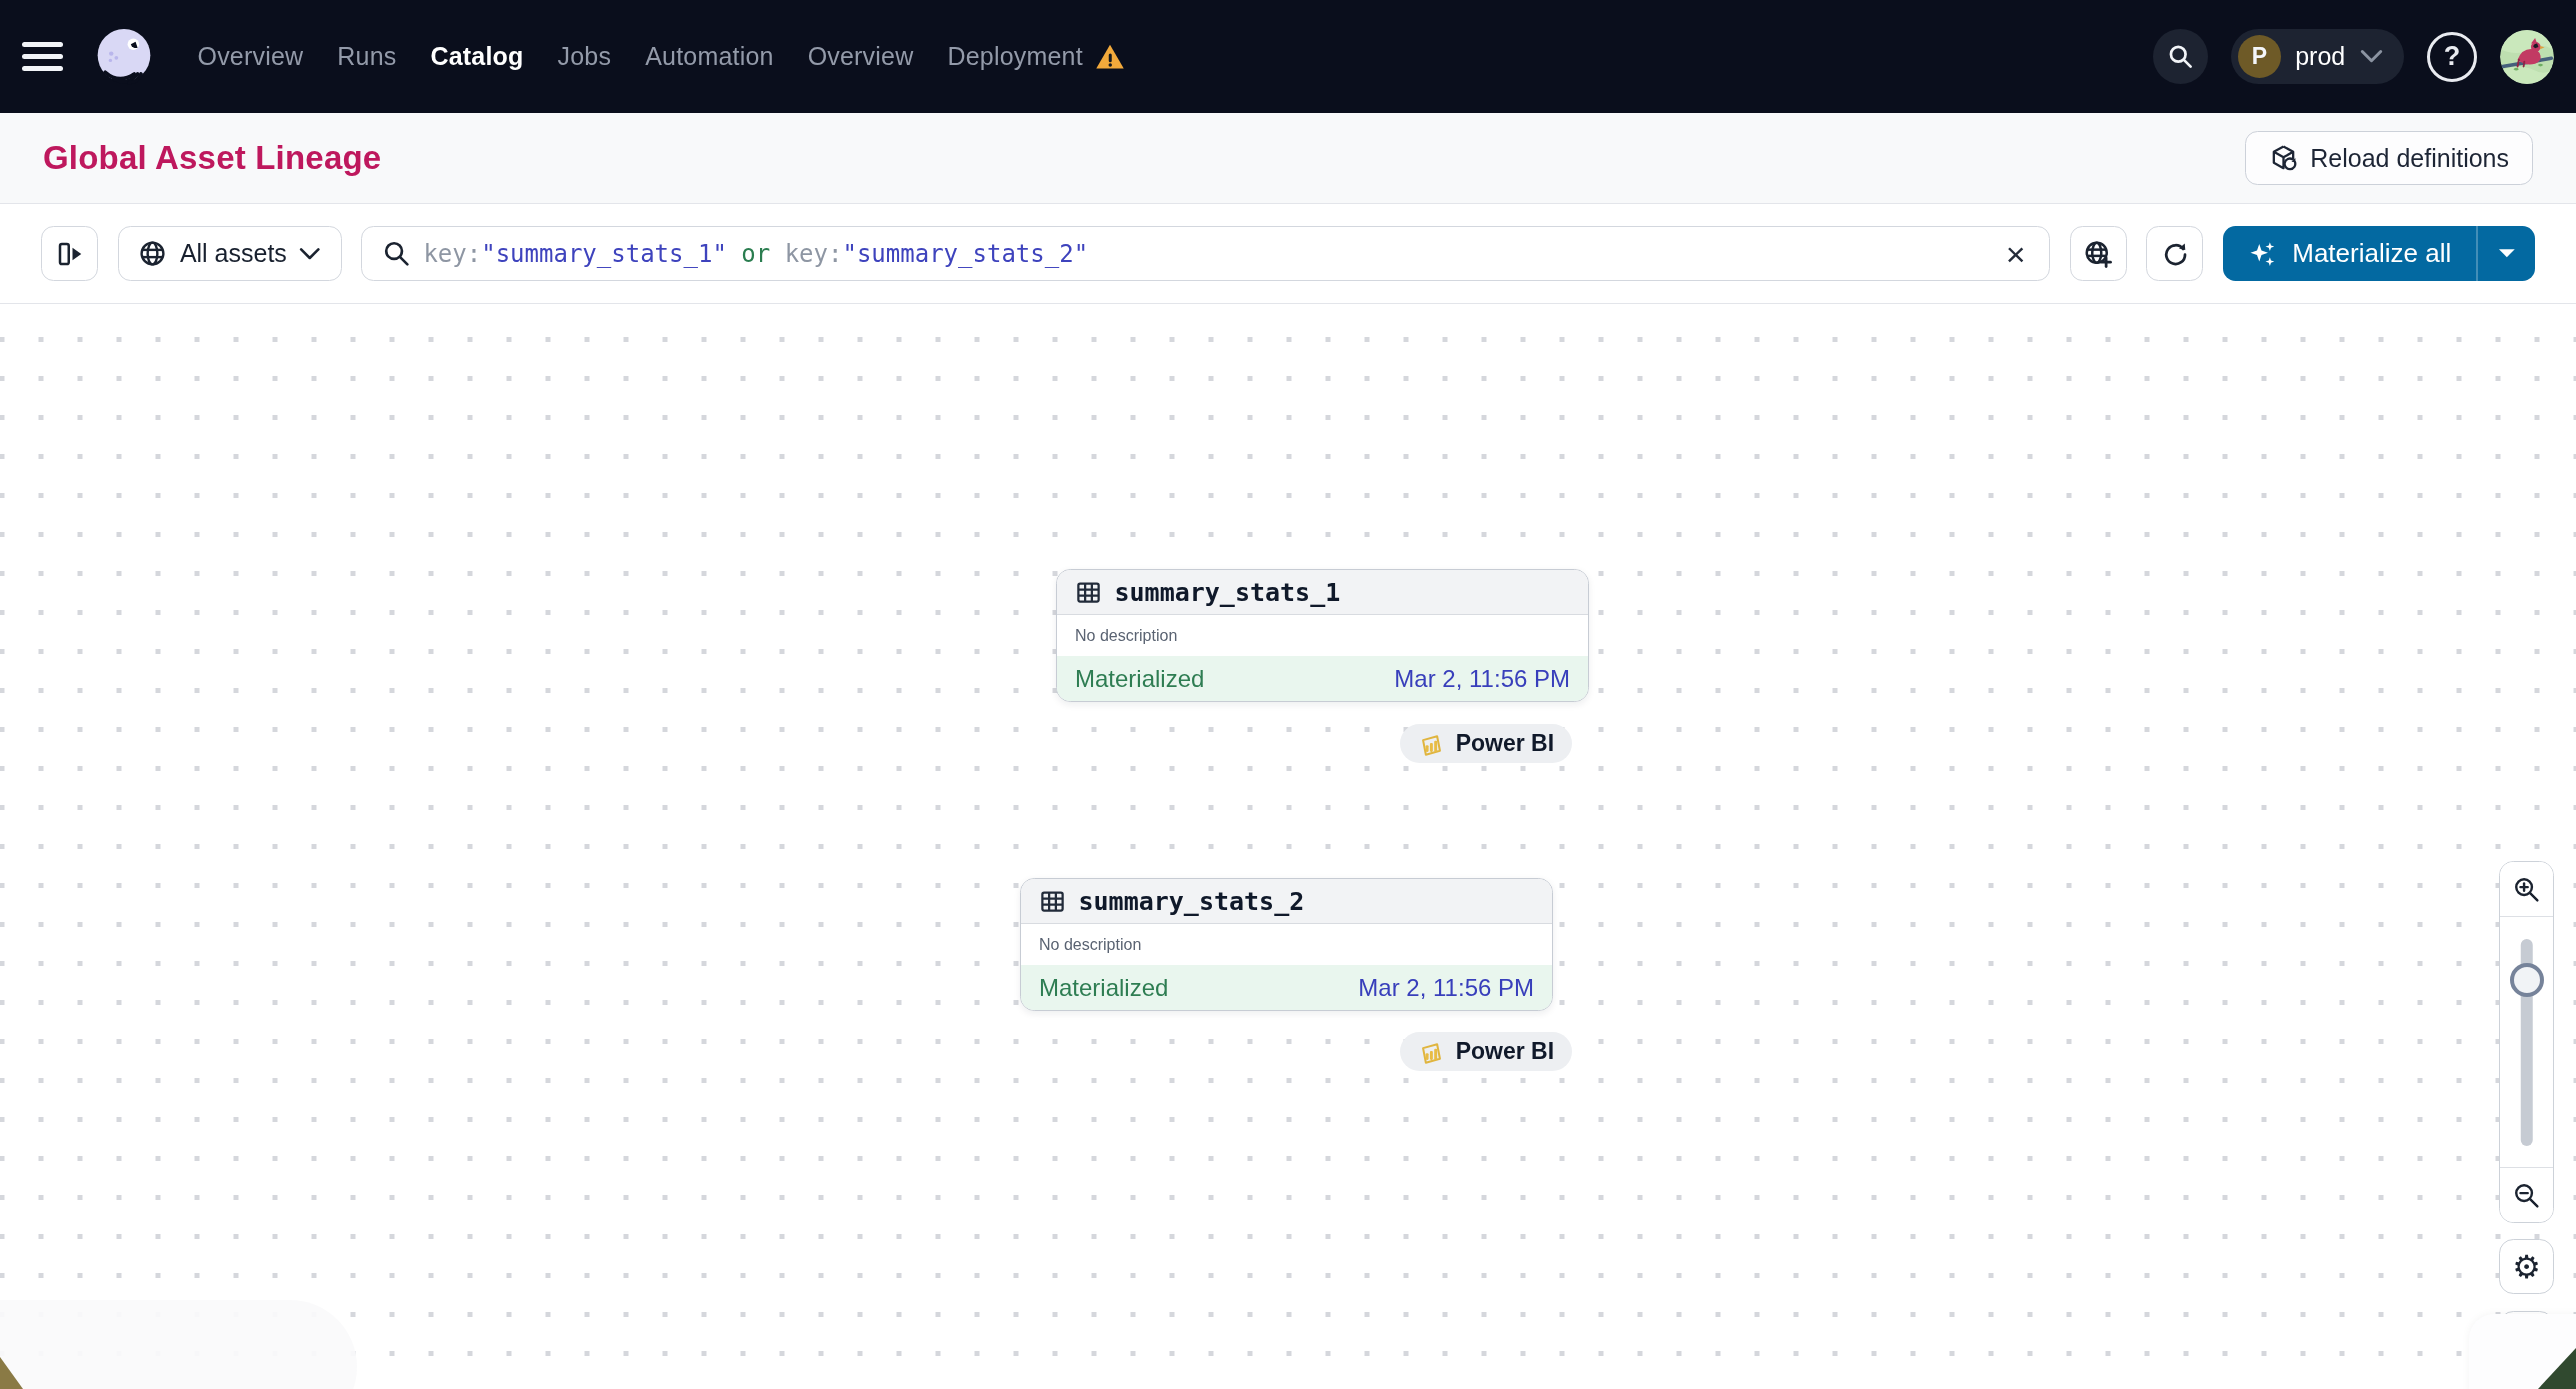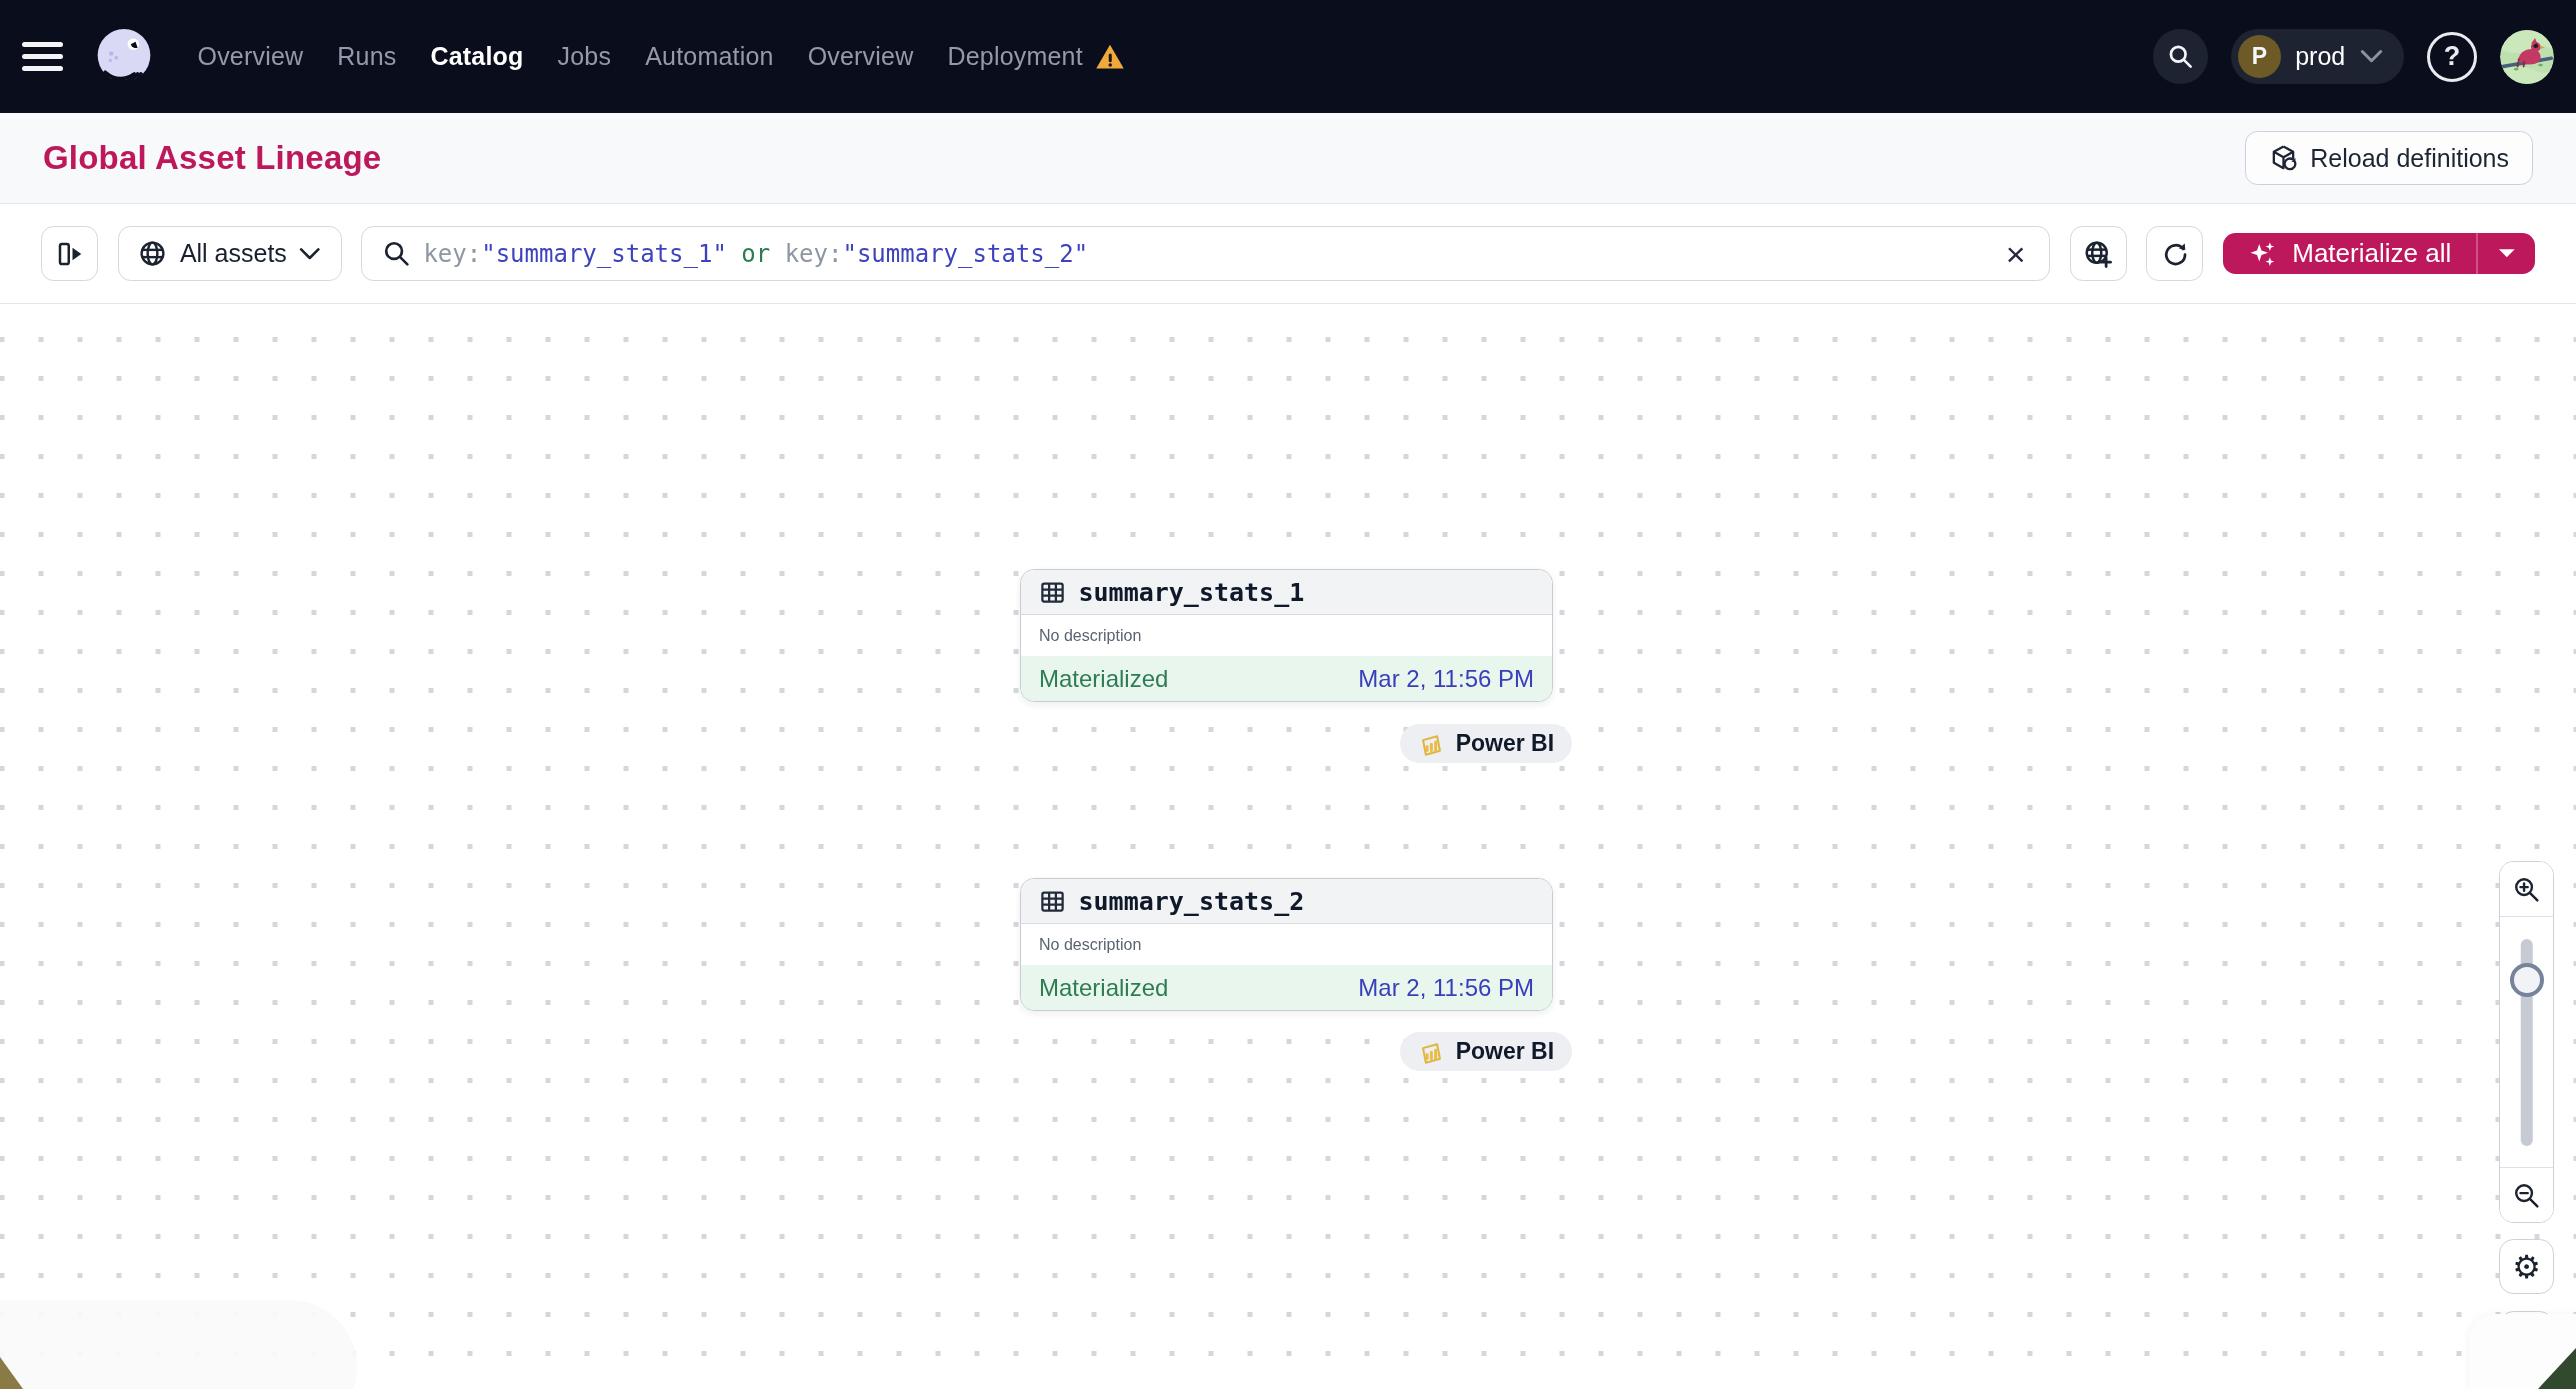--- a/index.html
+++ b/index.html
@@ -35,21 +35,21 @@
   .tool-btn { height:55px; border:1.8px solid #d3d7de; background:#fff; border-radius:12.5px; display:flex; align-items:center; justify-content:center; cursor:pointer; }
   .sq { width:57px; }
   .asset-filter { gap:12.5px; padding:0 19.7px; }
   .asset-filter .label { font-size:25px; color:#18202e; }
   .search-box { flex:1; height:55px; border:1.8px solid #d3d7de; border-radius:12.5px; display:flex; align-items:center; padding:0 19.7px; gap:12.5px; background:#fff; }
   .search-text { flex:1; font-family:"DejaVu Sans Mono", monospace; font-size:24px; white-space:pre; }
   .tok-key { color:#8e96a3; }
   .tok-str { color:#3e43bd; }
   .tok-op  { color:#2a7d4f; }
   .clear-x { font-size:34px; color:#242c3a; line-height:1; cursor:pointer; padding:0 3.6px; }
-  .materialize { height:41px; background:#be185d; border-radius:12.5px; display:flex; align-items:stretch; overflow:hidden; cursor:pointer; }
+  .materialize { height:55px; background:#0369a1; border-radius:12.5px; display:flex; align-items:stretch; overflow:hidden; cursor:pointer; }
   .materialize .main { display:flex; align-items:center; gap:14.3px; padding:0 25px; color:#fff; font-size:26px; font-weight:500; }
   .materialize .divider { width:1.8px; background:rgba(255,255,255,.25); }
   .materialize .caret-seg { width:57px; display:flex; align-items:center; justify-content:center; }
 
   
   .graph { position:relative; height:1085px; background-color:#ffffff;
     background-image: radial-gradient(circle, #d5d7dc 2.9px, transparent 2.9px);
     background-size: 39px 39px; background-position: 21.5px 16px; }
 
   .asset-node { position:absolute; width:533px; border:1.8px solid #c7ccd4; border-radius:14.3px; background:#fff;
@@ -234,21 +234,21 @@
     <div class="caret-seg">
       <svg width="19.7" height="12.5" viewBox="0 0 20 12">
         <path d="M2 2 L10 10 L18 2 Z" fill="#ffffff"></path>
       </svg>
     </div>
   </div>
 </div>
 
 <div class="graph">
 
-  <div class="asset-node" style="left:1020px; top:265px;">
+  <div class="asset-node" style="left:1056px; top:265px;">
     <div class="an-header">
       <svg width="27" height="27" viewBox="0 0 24 24">
         <rect x="3" y="4" width="18" height="16" rx="1.5" fill="none" stroke="#222b3a" stroke-width="2"></rect>
         <line x1="3" y1="9.5" x2="21" y2="9.5" stroke="#222b3a" stroke-width="2"></line>
         <line x1="3" y1="14.75" x2="21" y2="14.75" stroke="#222b3a" stroke-width="2"></line>
         <line x1="9" y1="4" x2="9" y2="20" stroke="#222b3a" stroke-width="2"></line>
         <line x1="15" y1="4" x2="15" y2="20" stroke="#222b3a" stroke-width="2"></line>
       </svg>
       <span class="an-name">summary_stats_1</span>
     </div>

